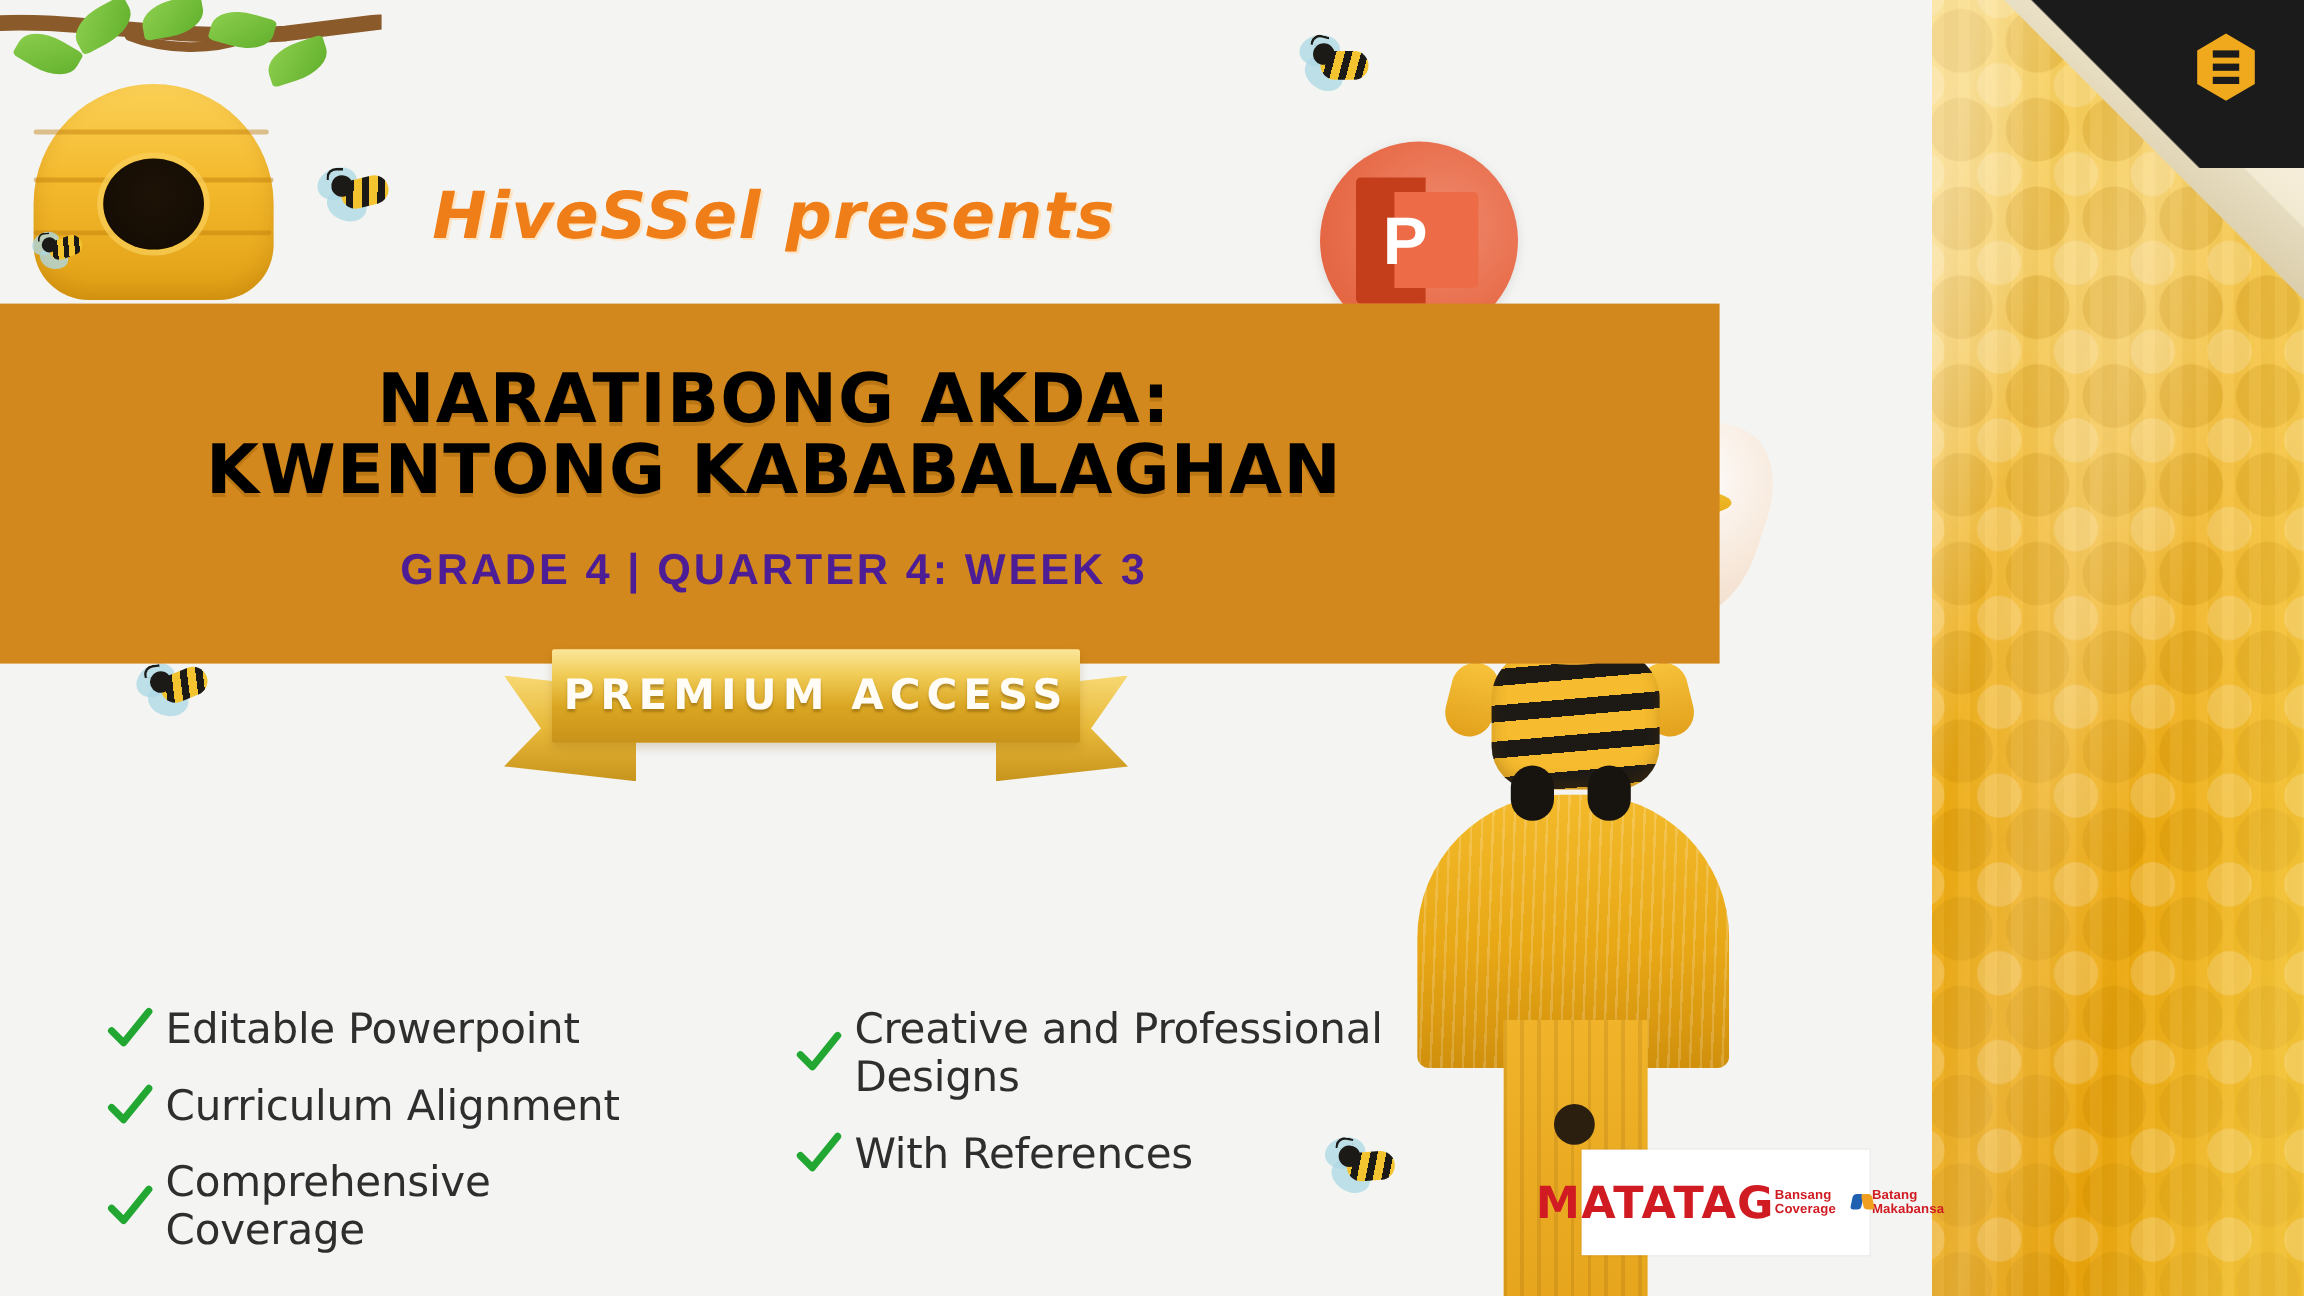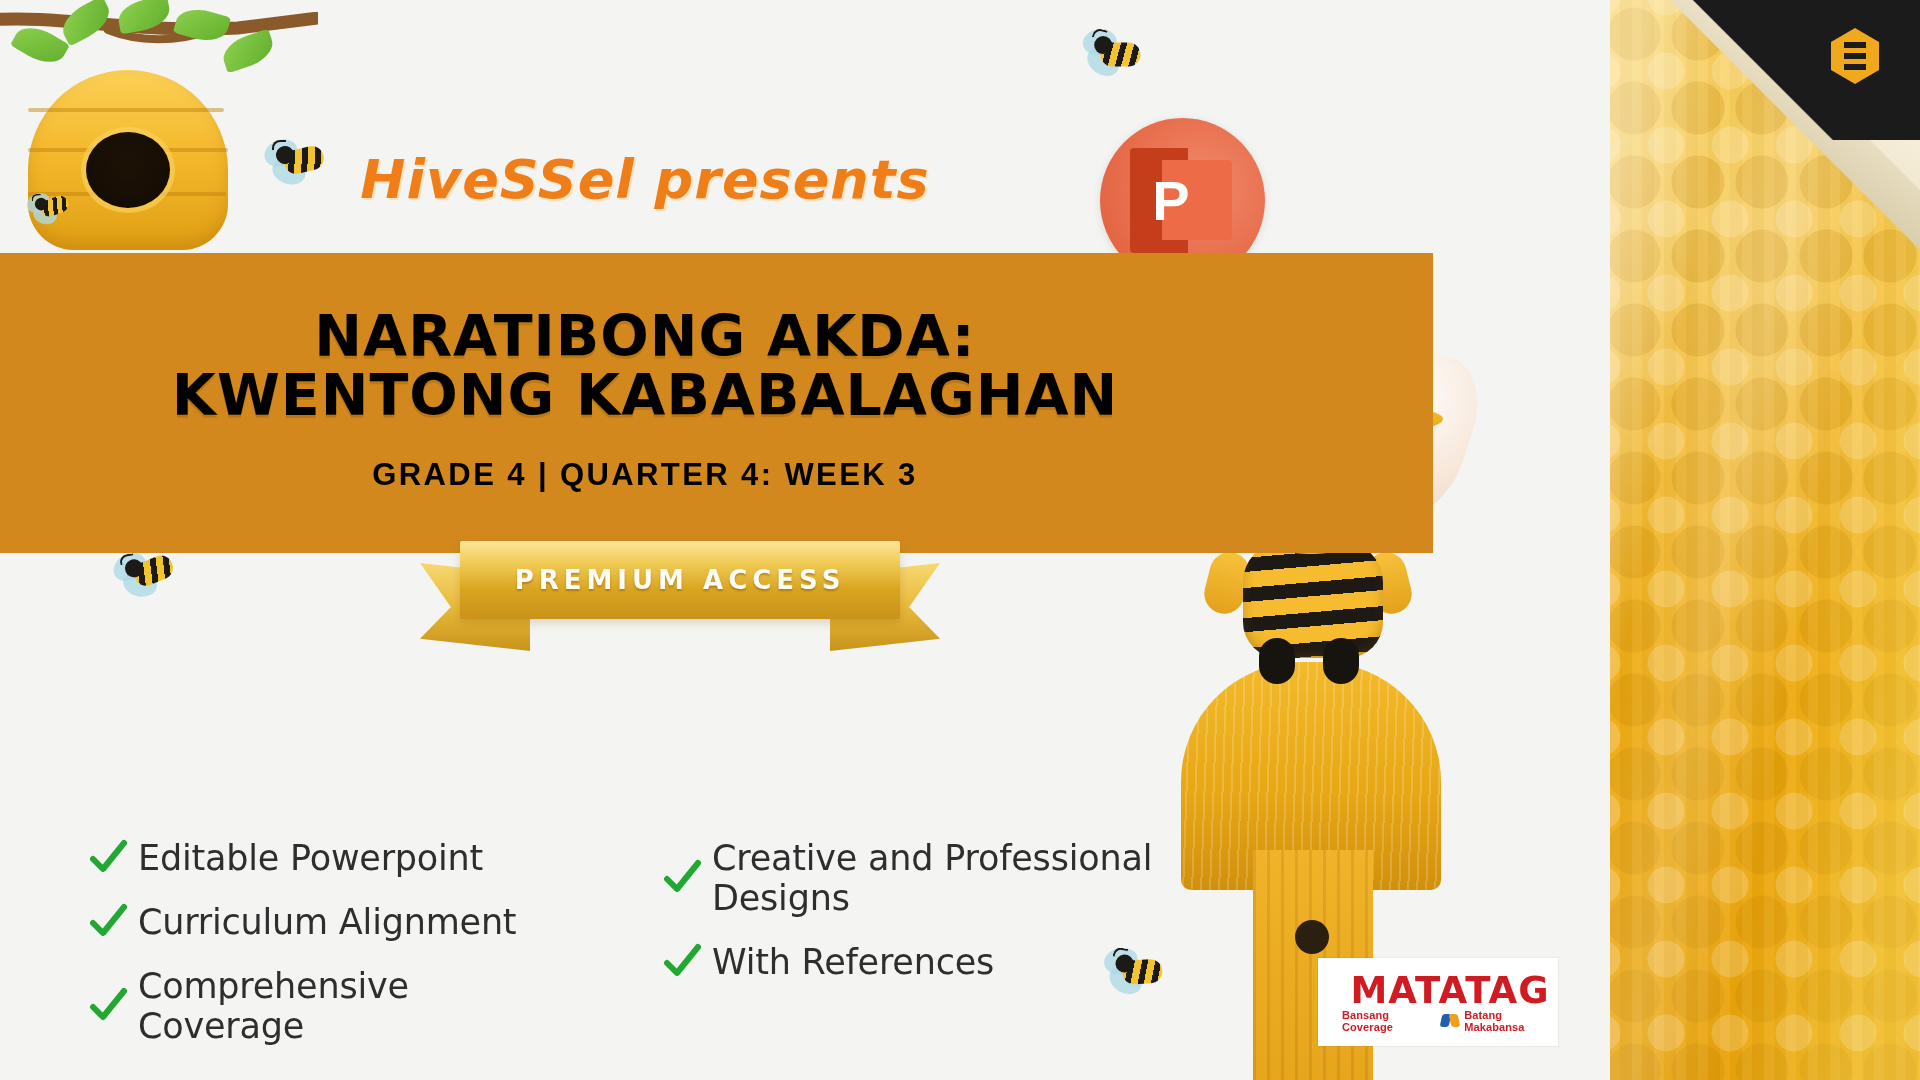--- a/index.html
+++ b/index.html
@@ -80,23 +80,23 @@
     color:#000000;
     text-align:center;
     text-transform:uppercase;
     text-shadow:0 3px 0 rgba(150,90,10,.35);
     margin-top:-6px;
   }
   .sub-title {
     margin-top:32px;
     font-family:"Liberation Sans", sans-serif;
     font-weight:700;
-    font-size:31px;
+    font-size:36px;
     letter-spacing:2.4px;
-    color:#000000;
+    color:#4c1d95;
     text-transform:uppercase;
   }
 
   
   .presents {
     position:absolute; top:148px; left:0; width:1290px; text-align:center;
     font-family:"DejaVu Sans", sans-serif;
     font-weight:700; font-style:italic;
     font-size:54px;
     letter-spacing:1px;
@@ -137,21 +137,21 @@
   .ribbon-tail-r { right:0; clip-path:polygon(100% 0, 0 14%, 0 100%, 100% 86%, 72% 50%); }
   .ribbon-main {
     position:absolute; left:40px; top:6px; width:440px; height:78px;
     background:linear-gradient(180deg,#fbe79b 0%, #f0cb55 28%, #d9a521 62%, #c9921a 100%);
     border-radius:2px;
     box-shadow:0 4px 8px rgba(120,80,10,.20);
     display:flex; align-items:center; justify-content:center;
   }
   .ribbon-main .rt {
     font-family:"DejaVu Sans", sans-serif;
-    font-weight:700; font-size:26px; letter-spacing:5px;
+    font-weight:700; font-size:35px; letter-spacing:5px;
     color:#fffdf6; text-shadow:0 2px 2px rgba(120,80,10,.45);
   }
 
   
   .features { position:absolute; left:88px; top:838px; width:1200px; }
   .feat-cols { display:flex; gap:104px; }
   .feat-col { display:flex; flex-direction:column; gap:24px; }
   .feat-col.c1 { width:470px; }
   .feat-col.c2 { width:620px; }
   .feat-item { display:flex; align-items:center; gap:10px; }
@@ -291,21 +291,21 @@
   }
   .bee .ant {
     position:absolute; left:10px; top:0px; width:14px; height:10px;
     border-left:2px solid #1b1a17; border-top:2px solid #1b1a17;
     border-radius:8px 0 0 0;
   }
 
   
   .matatag {
     position:absolute; left:1318px; top:958px; width:240px; height:88px;
-    background:#ffffff; display:flex; flex-direction:column;
+    background:#ffffff; display:flex; 
     align-items:center; justify-content:center; gap:0;
     box-shadow:0 0 0 1px rgba(0,0,0,.04);
     padding-left:24px;
   }
   .matatag .mt-word {
     font-family:"DejaVu Sans", sans-serif; font-weight:900;
     font-size:37px; letter-spacing:1px; color:#d01b22; line-height:1;
   }
   .matatag .mt-tag {
     display:flex; align-items:center; gap:5px;

